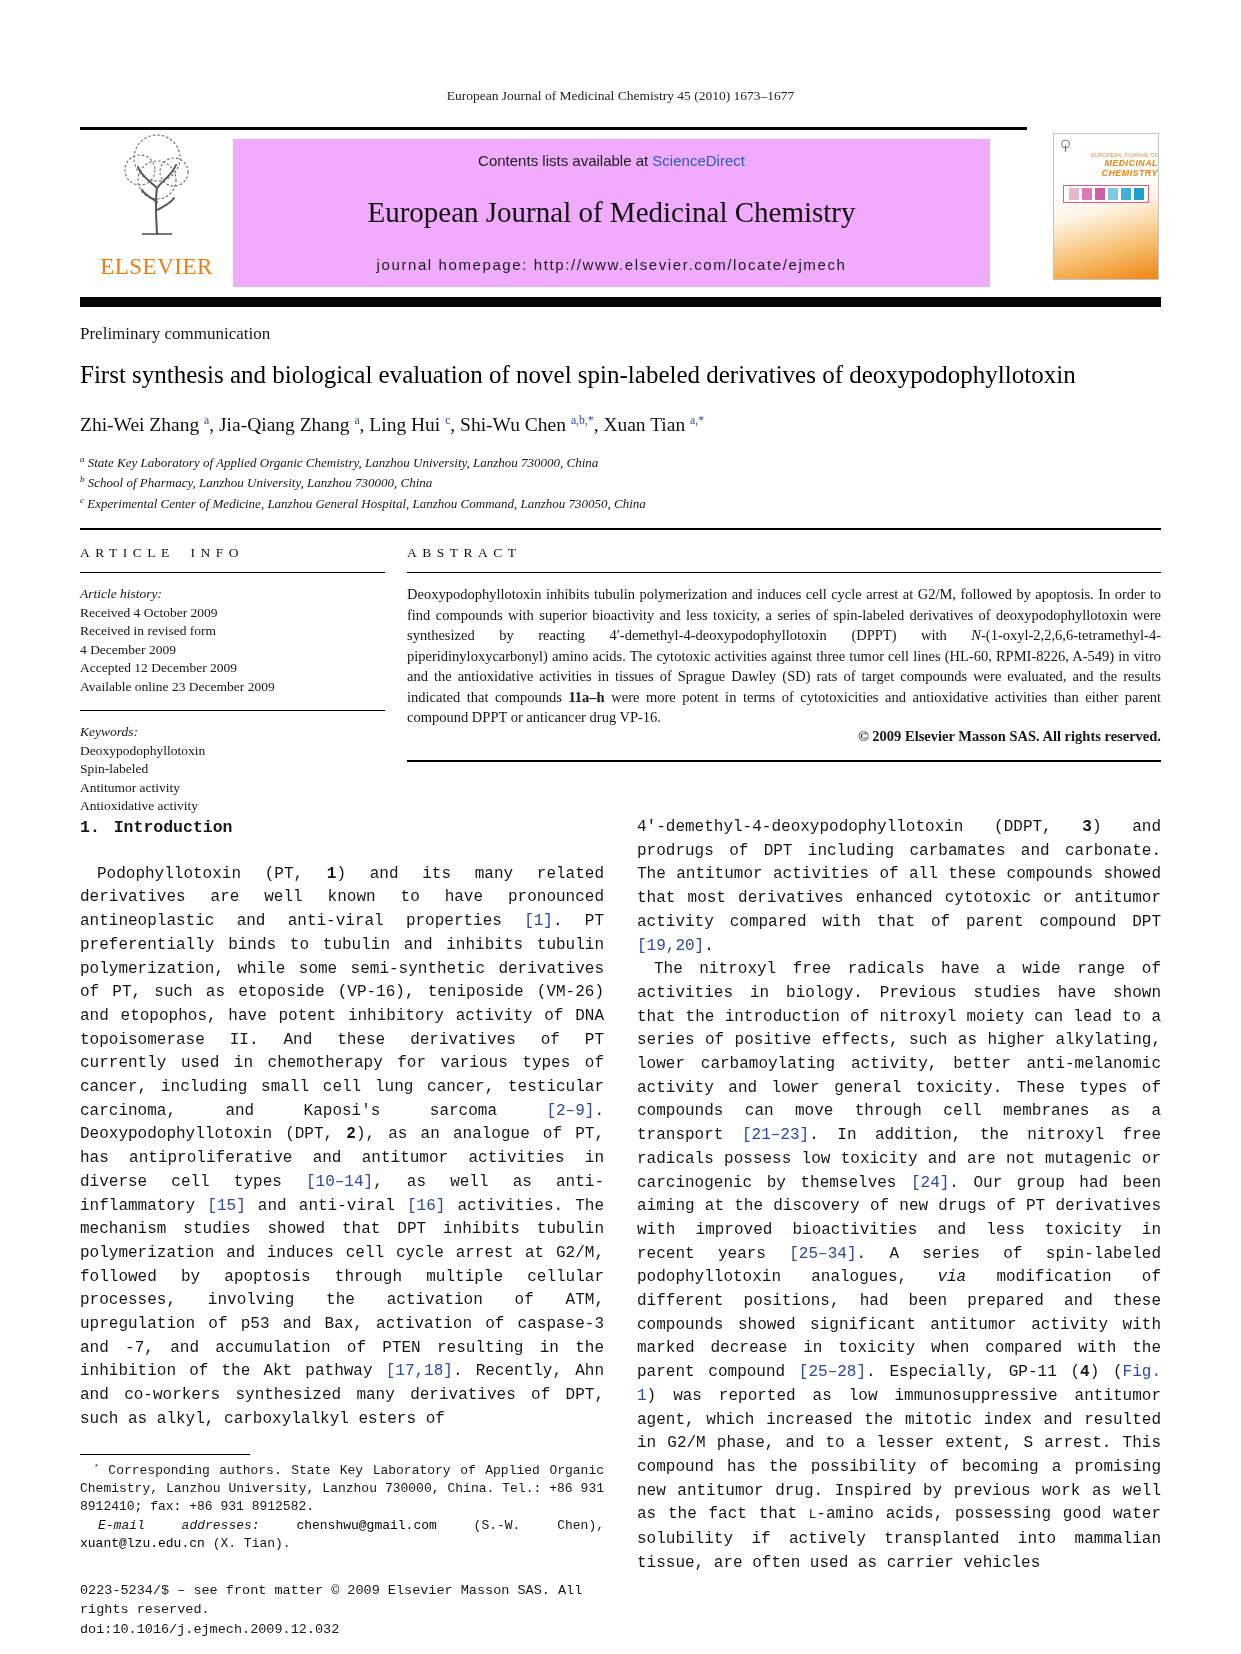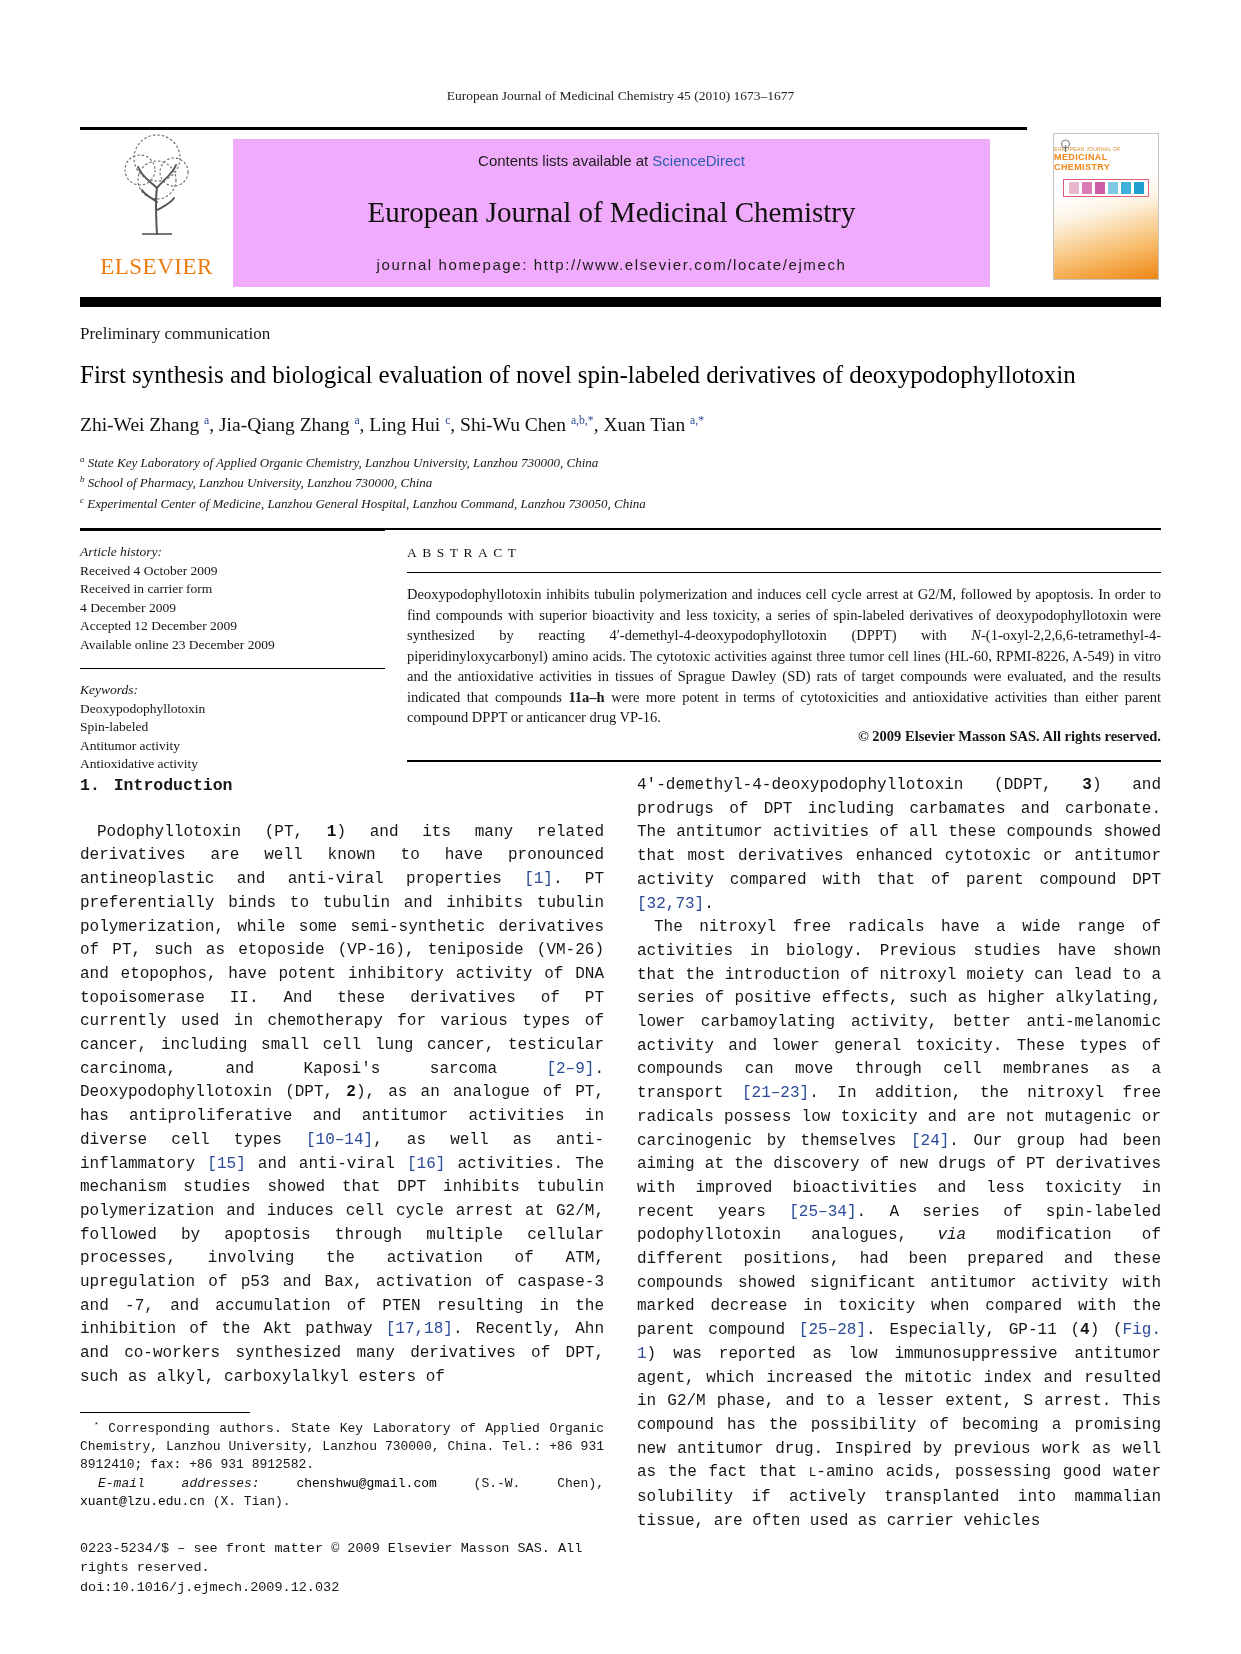--- a/index.html
+++ b/index.html
@@ -22,21 +22,21 @@
             text-align:center;padding:13px 10px 14px;}
   .contents-line{font-size:15px;font-family:"Liberation Sans","DejaVu Sans",sans-serif;color:#1c1c1c;}
   .sd-link{color:#2b5cb0;}
   .journal-title{font-size:29px;color:#111;}
   .homepage{font-size:15px;font-family:"Liberation Sans","DejaVu Sans",sans-serif;
             letter-spacing:1.6px;color:#1c1c1c;}
   .cover{position:absolute;right:2px;top:3px;width:106px;height:147px;border:1px solid #c4c4c4;
          box-sizing:border-box;overflow:hidden;
          background:linear-gradient(165deg,#ffffff 38%,#fdf3e2 52%,#f7bc6b 78%,#ee8512 100%);}
   .cover-mark{position:absolute;top:5px;left:6px;}
-  .cover-title{margin-top:12px;text-align:left;font-family:"Liberation Sans","DejaVu Sans",sans-serif;}
+  .cover-title{margin-top:18px;text-align:right;font-family:"Liberation Sans","DejaVu Sans",sans-serif;font-style:italic;}
   .ct1{font-size:5px;color:#d98a2b;letter-spacing:.3px;}
   .ct2{font-size:9px;font-weight:bold;color:#ef8512;line-height:10px;letter-spacing:.4px;}
   .cover-strip{margin:7px auto 0;width:86px;border:1px solid #e0607a;padding:2px 1px;
                display:flex;gap:3px;justify-content:center;box-sizing:border-box;background:rgba(255,255,255,.55);}
   .sq{width:10px;height:12px;display:inline-block;}
   .thick-bar{height:10px;background:#000;margin-top:10px;}
 
   
   .type-label{margin-top:17px;font-size:17px;}
   .article-title{margin:14px 0 0;font-weight:normal;font-size:25px;line-height:34px;
@@ -155,24 +155,25 @@
 
     <div class="affils">
       <div class="affil"><sup>a</sup><span> State Key Laboratory of Applied Organic Chemistry, Lanzhou University, Lanzhou 730000, China</span></div>
       <div class="affil"><sup>b</sup><span> School of Pharmacy, Lanzhou University, Lanzhou 730000, China</span></div>
       <div class="affil"><sup>c</sup><span> Experimental Center of Medicine, Lanzhou General Hospital, Lanzhou Command, Lanzhou 730050, China</span></div>
     </div>
 
     <div class="rule-1"></div>
     <div class="meta">
       <div class="info-col">
+        <div class="col-head">ARTICLE INFO</div>
         <div class="head-rule"></div>
         <div class="meta-label">Article history:</div>
         <div class="meta-line">Received 4 October 2009</div>
-        <div class="meta-line">Received in carrier form</div>
+        <div class="meta-line">Received in revised form</div>
         <div class="meta-line">4 December 2009</div>
         <div class="meta-line">Accepted 12 December 2009</div>
         <div class="meta-line">Available online 23 December 2009</div>
         <div class="mid-rule"></div>
         <div class="meta-label">Keywords:</div>
         <div class="meta-line">Deoxypodophyllotoxin</div>
         <div class="meta-line">Spin-labeled</div>
         <div class="meta-line">Antitumor activity</div>
         <div class="meta-line">Antioxidative activity</div>
       </div>
@@ -196,18 +197,18 @@
           <p class="fn-text fn-emails"><span class="seg-i">E-mail addresses:</span> <span class="seg-link">chenshwu@gmail.com</span> (S.-W. Chen), <span class="seg-link">xuant@lzu.edu.cn</span> (X. Tian).</p>
         </div>
 
         <div class="bottom-ids">
           <div>0223-5234/$ – see front matter © 2009 Elsevier Masson SAS. All rights reserved.</div>
           <div>doi:10.1016/j.ejmech.2009.12.032</div>
         </div>
       </div>
 
       <div class="bcol">
-        <p>4′-demethyl-4-deoxypodophyllotoxin (DDPT, <span class="seg-b">3</span>) and prodrugs of DPT including carbamates and carbonate. The antitumor activities of all these compounds showed that most derivatives enhanced cytotoxic or antitumor activity compared with that of parent compound DPT <span class="seg-ref">[32,73]</span>.</p>
+        <p>4′-demethyl-4-deoxypodophyllotoxin (DDPT, <span class="seg-b">3</span>) and prodrugs of DPT including carbamates and carbonate. The antitumor activities of all these compounds showed that most derivatives enhanced cytotoxic or antitumor activity compared with that of parent compound DPT <span class="seg-ref">[19,20]</span>.</p>
         <p class="ind">The nitroxyl free radicals have a wide range of activities in biology. Previous studies have shown that the introduction of nitroxyl moiety can lead to a series of positive effects, such as higher alkylating, lower carbamoylating activity, better anti-melanomic activity and lower general toxicity. These types of compounds can move through cell membranes as a transport <span class="seg-ref">[21–23]</span>. In addition, the nitroxyl free radicals possess low toxicity and are not mutagenic or carcinogenic by themselves <span class="seg-ref">[24]</span>. Our group had been aiming at the discovery of new drugs of PT derivatives with improved bioactivities and less toxicity in recent years <span class="seg-ref">[25–34]</span>. A series of spin-labeled podophyllotoxin analogues, <span class="seg-i">via</span> modification of different positions, had been prepared and these compounds showed significant antitumor activity with marked decrease in toxicity when compared with the parent compound <span class="seg-ref">[25–28]</span>. Especially, GP-11 (<span class="seg-b">4</span>) (<span class="seg-ref">Fig. 1</span>) was reported as low immunosuppressive antitumor agent, which increased the mitotic index and resulted in G2/M phase, and to a lesser extent, S arrest. This compound has the possibility of becoming a promising new antitumor drug. Inspired by previous work as well as the fact that <span class="seg-sc">L</span>-amino acids, possessing good water solubility if actively transplanted into mammalian tissue, are often used as carrier vehicles</p>
       </div>
     </div>
   </div>
 </div>
 
 </body></html>

